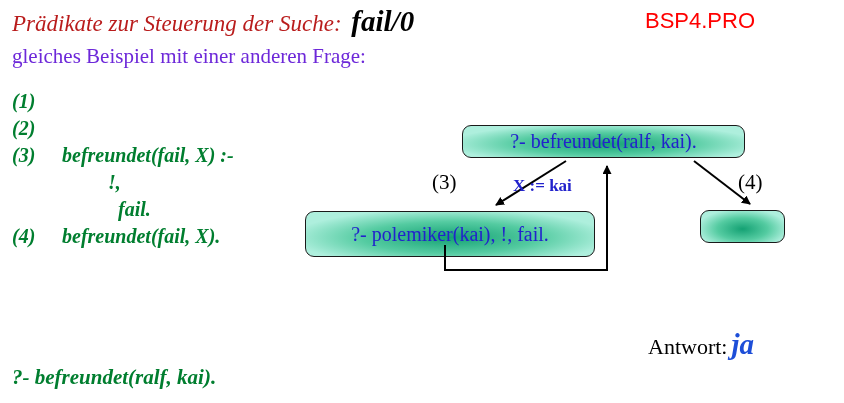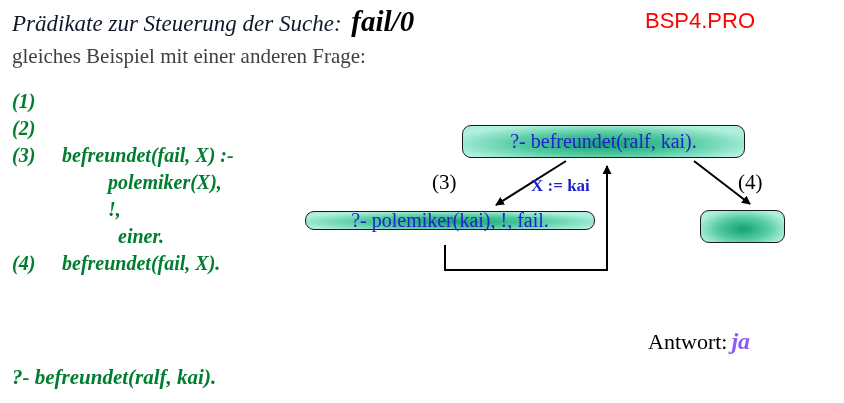--- a/index.html
+++ b/index.html
@@ -6,27 +6,27 @@
   html, body {
     width: 844px; height: 403px;
     background: #ffffff;
     font-family: "Liberation Serif", serif;
     overflow: hidden;
   }
   .slide { position: relative; width: 844px; height: 403px; background: #fff; }
 
   
   .title-row { position: absolute; left: 12px; top: 5px; white-space: nowrap; }
-  .title-main { font-style: italic; font-size: 23px; color: #0f172a; }
+  .title-main { font-style: italic; font-size: 23px; color: #b91c1c; }
   .title-keyword { font-style: italic; font-weight: bold; font-size: 29px; color: #000; padding-left: 4px; margin-top: 46px; }
   .file-label {
     position: absolute; left: 645px; top: 8px;
     color: #ff0000; font-family: "Liberation Sans", sans-serif; font-size: 22px;
   }
-  .subtitle { position: absolute; left: 12px; top: 44px; font-size: 21px; color: #404040; }
+  .subtitle { position: absolute; left: 12px; top: 44px; font-size: 21px; color: #6d28d9; }
 
   
   .program {
     position: absolute; left: 12px; top: 88px;
     color: #007e2f; font-weight: bold; font-style: italic; font-size: 20px;
   }
   .pline { display: flex; line-height: 27px; white-space: pre; }
   .pnum { display: inline-block; width: 50px; }
   .indent-0 { padding-left: 0; }
   .indent-1 { padding-left: 46px; }
@@ -40,32 +40,32 @@
   
   .node {
     position: absolute;
     border: 1px solid #1a1a1a;
     border-radius: 9px;
     background: radial-gradient(ellipse 55% 65% at 50% 58%, #14a173 0%, #54cba1 55%, #aeefdd 100%);
     display: flex; align-items: center; justify-content: center;
     color: #2222cc; font-size: 20px; white-space: nowrap;
   }
   .node-root { left: 462px; top: 125px; width: 283px; height: 33px; }
-  .node-left { left: 305px; top: 211px; width: 290px; height: 19px; }
+  .node-left { left: 305px; top: 211px; width: 290px; height: 46px; }
   .node-right { left: 700px; top: 210px; width: 85px; height: 33px; }
 
   
   .lbl { position: absolute; font-size: 21px; color: #000; white-space: nowrap; }
   .lbl-3 { left: 432px; top: 170px; }
   .lbl-4 { left: 738px; top: 170px; }
-  .binding { left: 531px; top: 176px; color: #2222cc; font-weight: bold; font-size: 17px; }
+  .binding { left: 513px; top: 176px; color: #2222cc; font-weight: bold; font-size: 17px; }
 
   
   .answer { position: absolute; left: 648px; top: 328px; font-size: 22px; color: #000; }
-  .ja { color: #8b5cf6; font-weight: bold; font-style: italic; font-size: 24px; padding-left: 4px; }
+  .ja { color: #1d4ed8; font-weight: bold; font-style: italic; font-size: 29px; padding-left: 4px; }
 
   .arrows { position: absolute; left: 0; top: 0; width: 844px; height: 403px; pointer-events: none; }
 </style>
 </head>
 <body>
 
 <div class="slide">
 
   <div class="title-row">
     <span class="title-main">Prädikate zur Steuerung der Suche: </span><span class="title-keyword">fail/0</span>
@@ -79,29 +79,28 @@
     </div>
     <div class="pline">
       <span class="pnum">(2)</span>
     </div>
     <div class="pline">
       <span class="pnum">(3)</span>
       <span class="ptext indent-0">befreundet(fail, X) :-</span>
     </div>
     <div class="pline">
       <span class="pnum"></span>
-      <span class="ptext indent-1">polemiker(X),</span>
     </div>
     <div class="pline">
       <span class="pnum"></span>
       <span class="ptext indent-1">!,</span>
     </div>
     <div class="pline">
       <span class="pnum"></span>
-      <span class="ptext indent-2">einer.</span>
+      <span class="ptext indent-2">fail.</span>
     </div>
     <div class="pline">
       <span class="pnum">(4)</span>
       <span class="ptext indent-0">befreundet(fail, X).</span>
     </div>
   </div>
 
   <div class="query">?- befreundet(ralf, kai).</div>
 
   <div class="node node-root">

